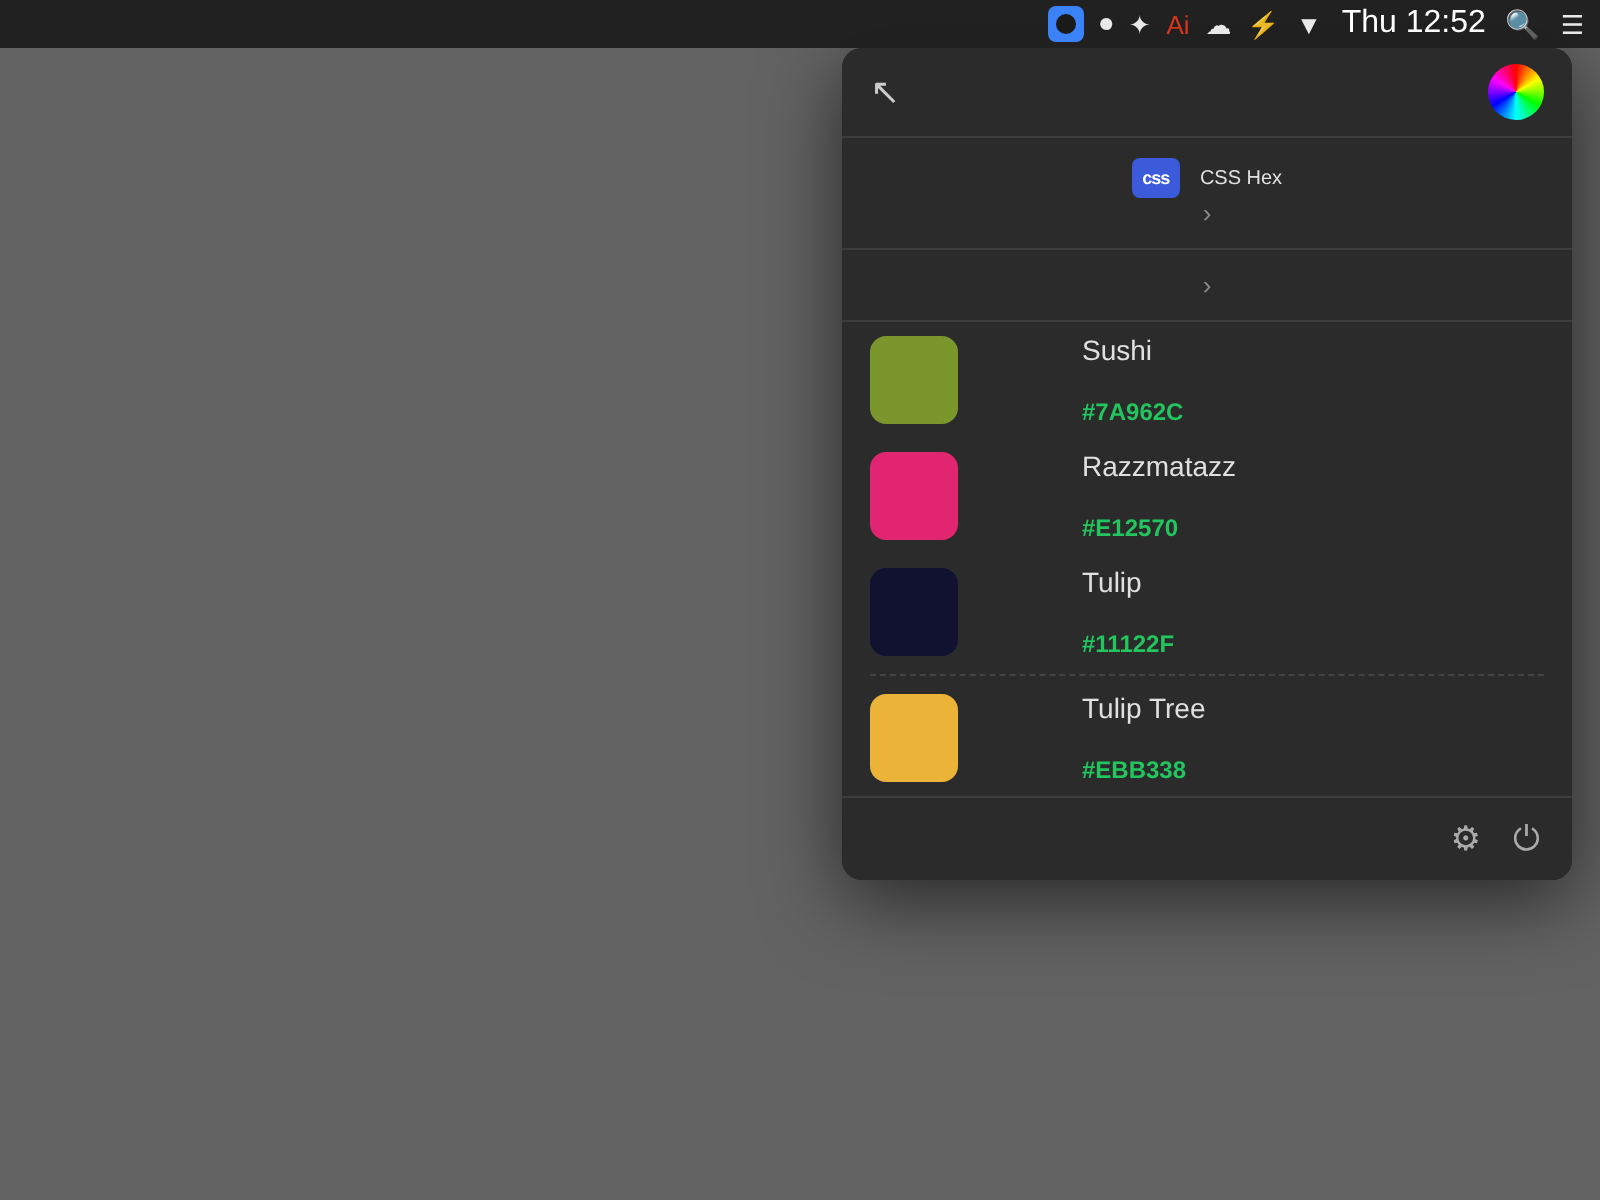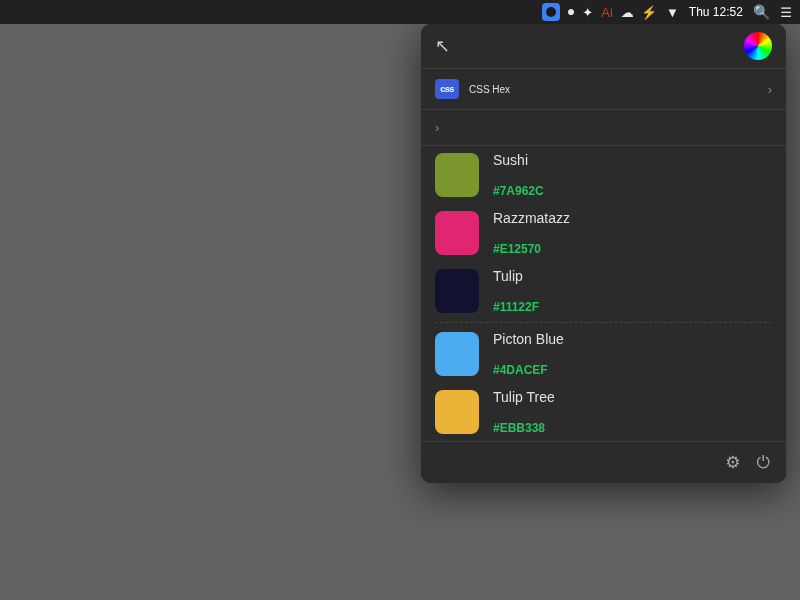--- a/index.html
+++ b/index.html
@@ -36,21 +36,21 @@
     }
 
     .menubar-icon {
       color: #fff;
       font-size: 13px;
       opacity: 0.9;
     }
 
     .menubar-time {
       color: #fff;
-      font-size: 12px;
+      font-size: 16px;
       font-weight: 500;
     }
 
     .menubar-search {
       color: #fff;
       font-size: 14px;
     }
 
     
     .dropdown-panel {
@@ -101,20 +101,21 @@
 
     
     .menu-item {
       display: flex;
       align-items: center;
       justify-content: space-between;
       padding: 10px 14px;
       background: #2b2b2b;
       cursor: pointer;
       transition: background 0.1s;
+      flex-direction: column;
     }
 
     .menu-item-left {
       display: flex;
       align-items: center;
       gap: 10px;
     }
 
     .menu-item-icon {
       width: 22px;
@@ -165,20 +166,21 @@
       width: 44px;
       height: 44px;
       border-radius: 8px;
       flex-shrink: 0;
     }
 
     .color-info {
       display: flex;
       flex-direction: column;
       gap: 16px;
+      margin-left: 48px;
     }
 
     .color-name {
       color: #e0e0e0;
       font-size: 14px;
       font-weight: 500;
     }
 
     .color-hex {
       color: #22c55e;
@@ -304,27 +306,20 @@
   <div class="color-item">
     <div class="color-swatch" style="background:#11122F;"></div>
     <div class="color-info">
       <span class="color-name">Tulip</span>
       <span class="color-hex">#11122F</span>
     </div>
   </div>
 
   <hr class="divider">
 
-  <div class="color-item">
-    <div class="color-swatch" style="background:#4DACEF;"></div>
-    <div class="color-info">
-      <span class="color-name">Picton Blue</span>
-      <span class="color-hex">#4DACEF</span>
-    </div>
-  </div>
 
   <div class="color-item">
     <div class="color-swatch" style="background:#EBB338;"></div>
     <div class="color-info">
       <span class="color-name">Tulip Tree</span>
       <span class="color-hex">#EBB338</span>
     </div>
   </div>
 
   <div class="panel-section-divider"></div>

